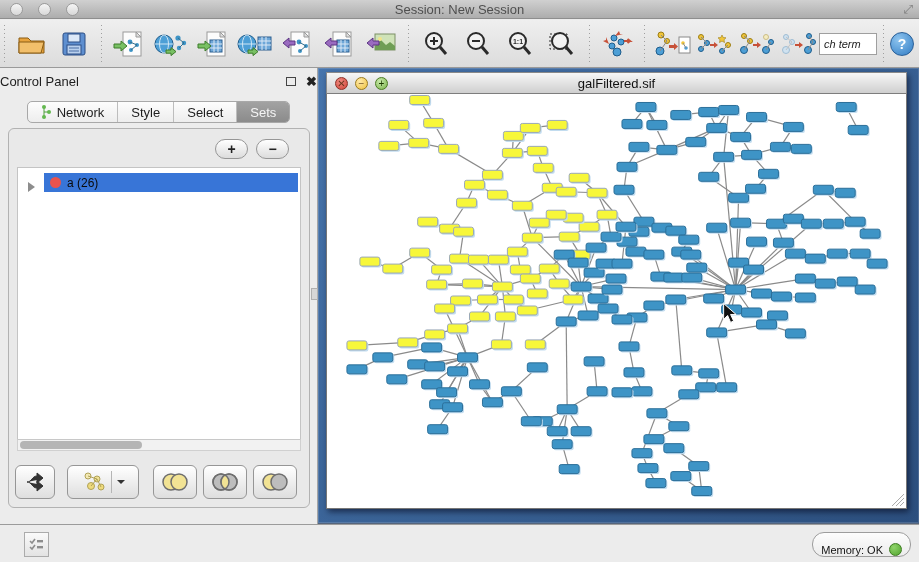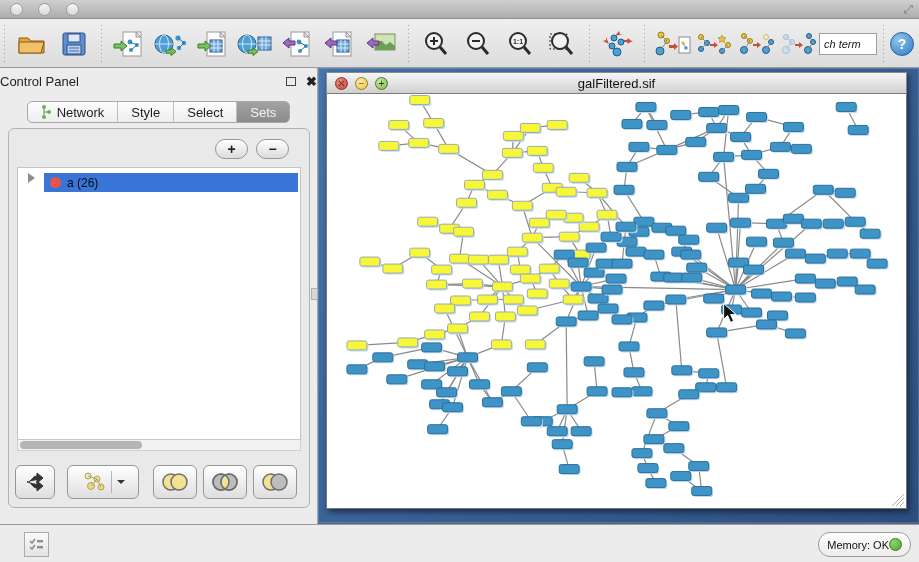--- a/index.html
+++ b/index.html
@@ -50,21 +50,21 @@
 
   .cp-panel { position:absolute; left:8px; top:60px; width:302px; height:380px;
     border:1px solid #b2b2b2; border-radius:6px; background:#e9e9e9; }
   .pm-row { position:absolute; top:10px; right:20px; display:flex; gap:8px; }
   .pm-btn { width:33px; height:20px; border:1px solid #969696; border-radius:10px;
     background:linear-gradient(#ffffff,#dcdcdc); font-size:14px; font-weight:bold; color:#222;
     display:flex; align-items:center; justify-content:center; line-height:0; }
 
   .set-list { position:absolute; left:8px; top:38px; width:284px; height:284px;
     background:#fff; border:1px solid #c4c4c4; overflow:hidden; }
-  .set-row { height:19px; display:flex; align-items:flex-start; position:relative; margin-top:0; }
+  .set-row { height:19px; display:flex; align-items:flex-end; position:relative; margin-top:0; }
   .set-row .tri { width:0; height:0; border-left:7px solid #8d8d8d; border-top:5px solid transparent;
     border-bottom:5px solid transparent; margin-left:10px; }
   .row-sel { position:absolute; left:26px; right:2px; top:0; bottom:0; background:#3875d7;
     display:flex; align-items:center; }
   .set-dot { width:11px; height:11px; border-radius:50%; background:#e9534d; margin:0 6px 0 6px; }
   .set-label { font-size:12px; color:#0a0a0a; }
   .hscroll { position:absolute; left:8px; top:310px; width:284px; height:12px;
     background:#f2f2f2; border:1px solid #d0d0d0; border-top:1px solid #c8c8c8; }
   .hthumb { position:absolute; left:2px; top:1px; width:122px; height:8px; border-radius:4px; background:#b5b5b5; }
 
@@ -98,36 +98,37 @@
   .net-canvas svg { position:absolute; left:0; top:0; width:100%; height:100%; }
 
   
   .statusbar { position:absolute; left:0; top:524px; width:919px; height:38px;
     background:#ececec; border-top:1px solid #9b9b9b; }
   .task-btn { position:absolute; left:24px; top:7px; width:25px; height:25px;
     border:1px solid #ababab; background:linear-gradient(#fafafa,#e3e3e3);
     display:flex; align-items:center; justify-content:center; }
   .memory-pill { position:absolute; right:8px; top:7px; height:25px; padding:0 8px;
     border:1px solid #9d9d9d; border-radius:12px; background:linear-gradient(#fdfdfd,#ececec);
-    display:flex; align-items:center; gap:0; font-size:11px; color:#111; }
+    display:flex; align-items:flex-end; gap:6px; font-size:11px; color:#111; }
   .mem-dot { width:13px; height:13px; border-radius:50%;
     background:radial-gradient(circle at 35% 30%, #8fd46a, #51a42e); border:1px solid #3c7c1f; }
 
   .splitter-handle { position:absolute; left:311px; top:288px; width:7px; height:12px;
     background:#d7d7d7; border:1px solid #b0b0b0; }
 </style>
 </head>
 <body>
 
 <div class="titlebar">
   <div class="traffic">
     <div class="tl-circle"></div>
     <div class="tl-circle"></div>
     <div class="tl-circle"></div>
   </div>
+  <div class="win-title">Session: New Session</div>
   <div class="expand-icon">⤢</div>
 </div>
 
 <div class="toolbar">
   <div class="tb-sep" style="margin-left:4px"></div>
   <div class="tb-btn">
     <svg width="30" height="24" viewBox="0 0 30 24">
         <path d="M2 6 h9 l3 3 h13 v12 h-25 z" fill="#e8a33d" stroke="#8a5d15"></path>
         <path d="M2 10 h25 l-3 11 h-22 z" fill="#f2bf6b" stroke="#8a5d15"></path>
       </svg>

